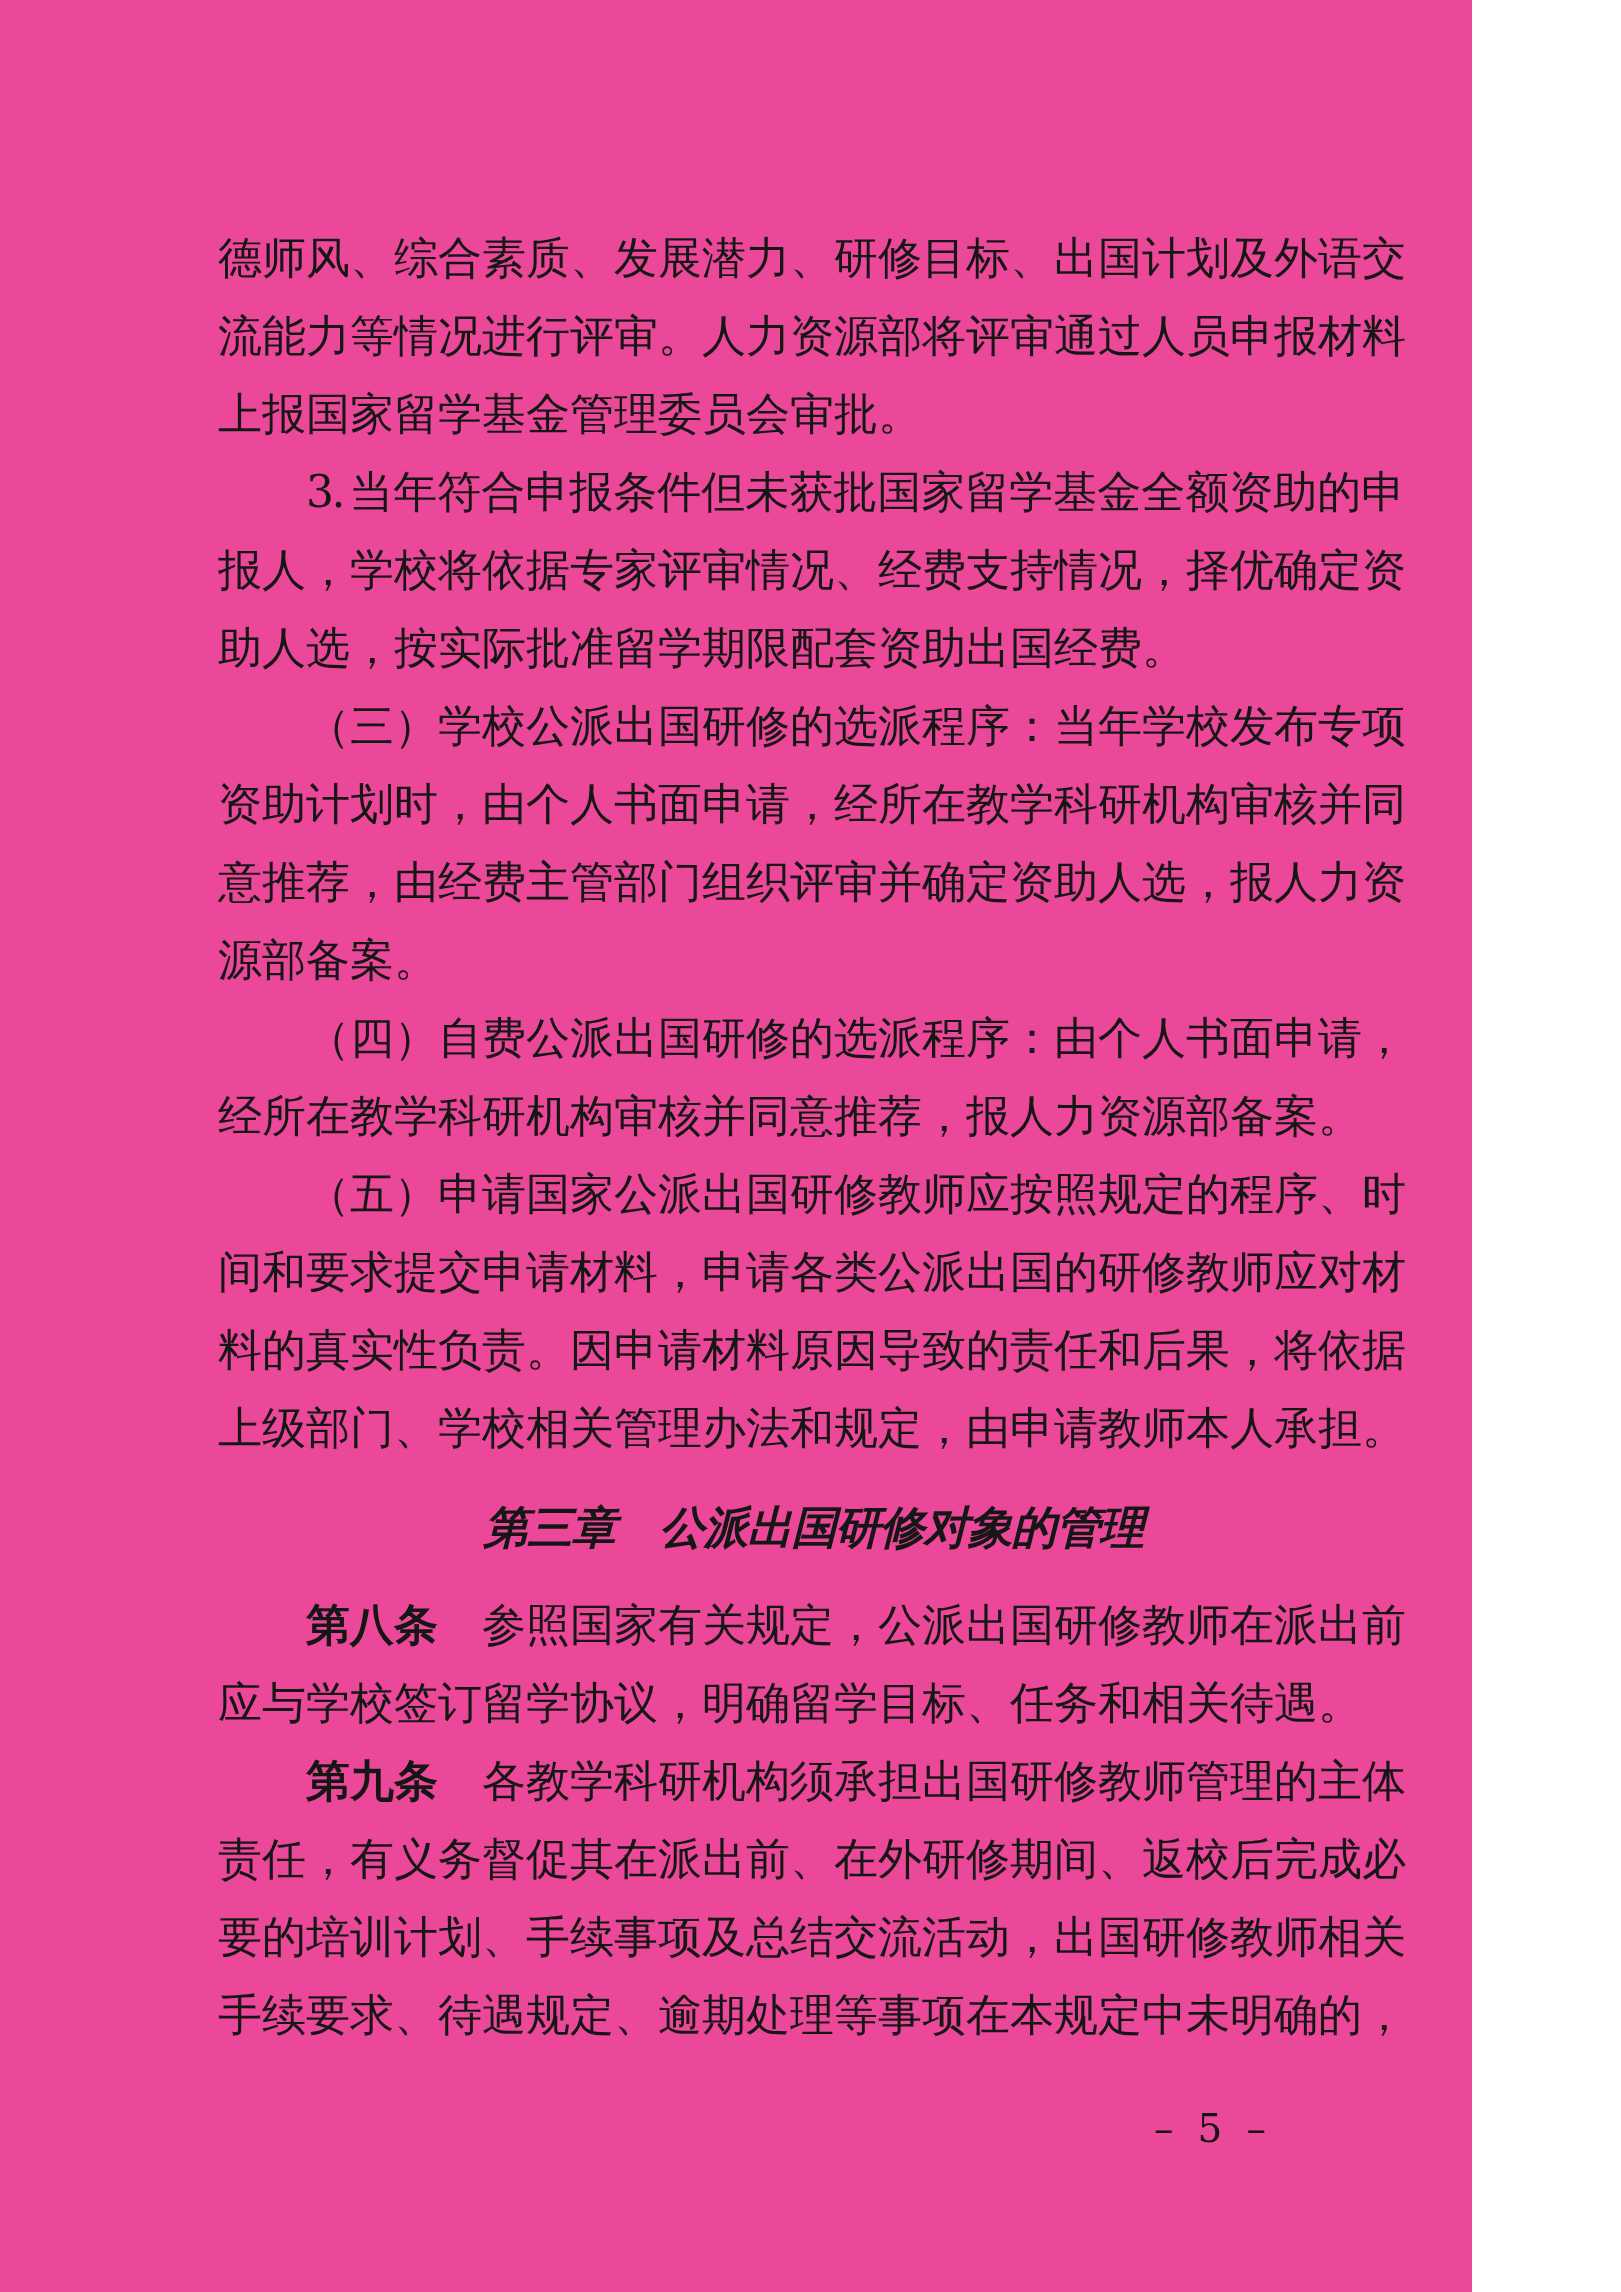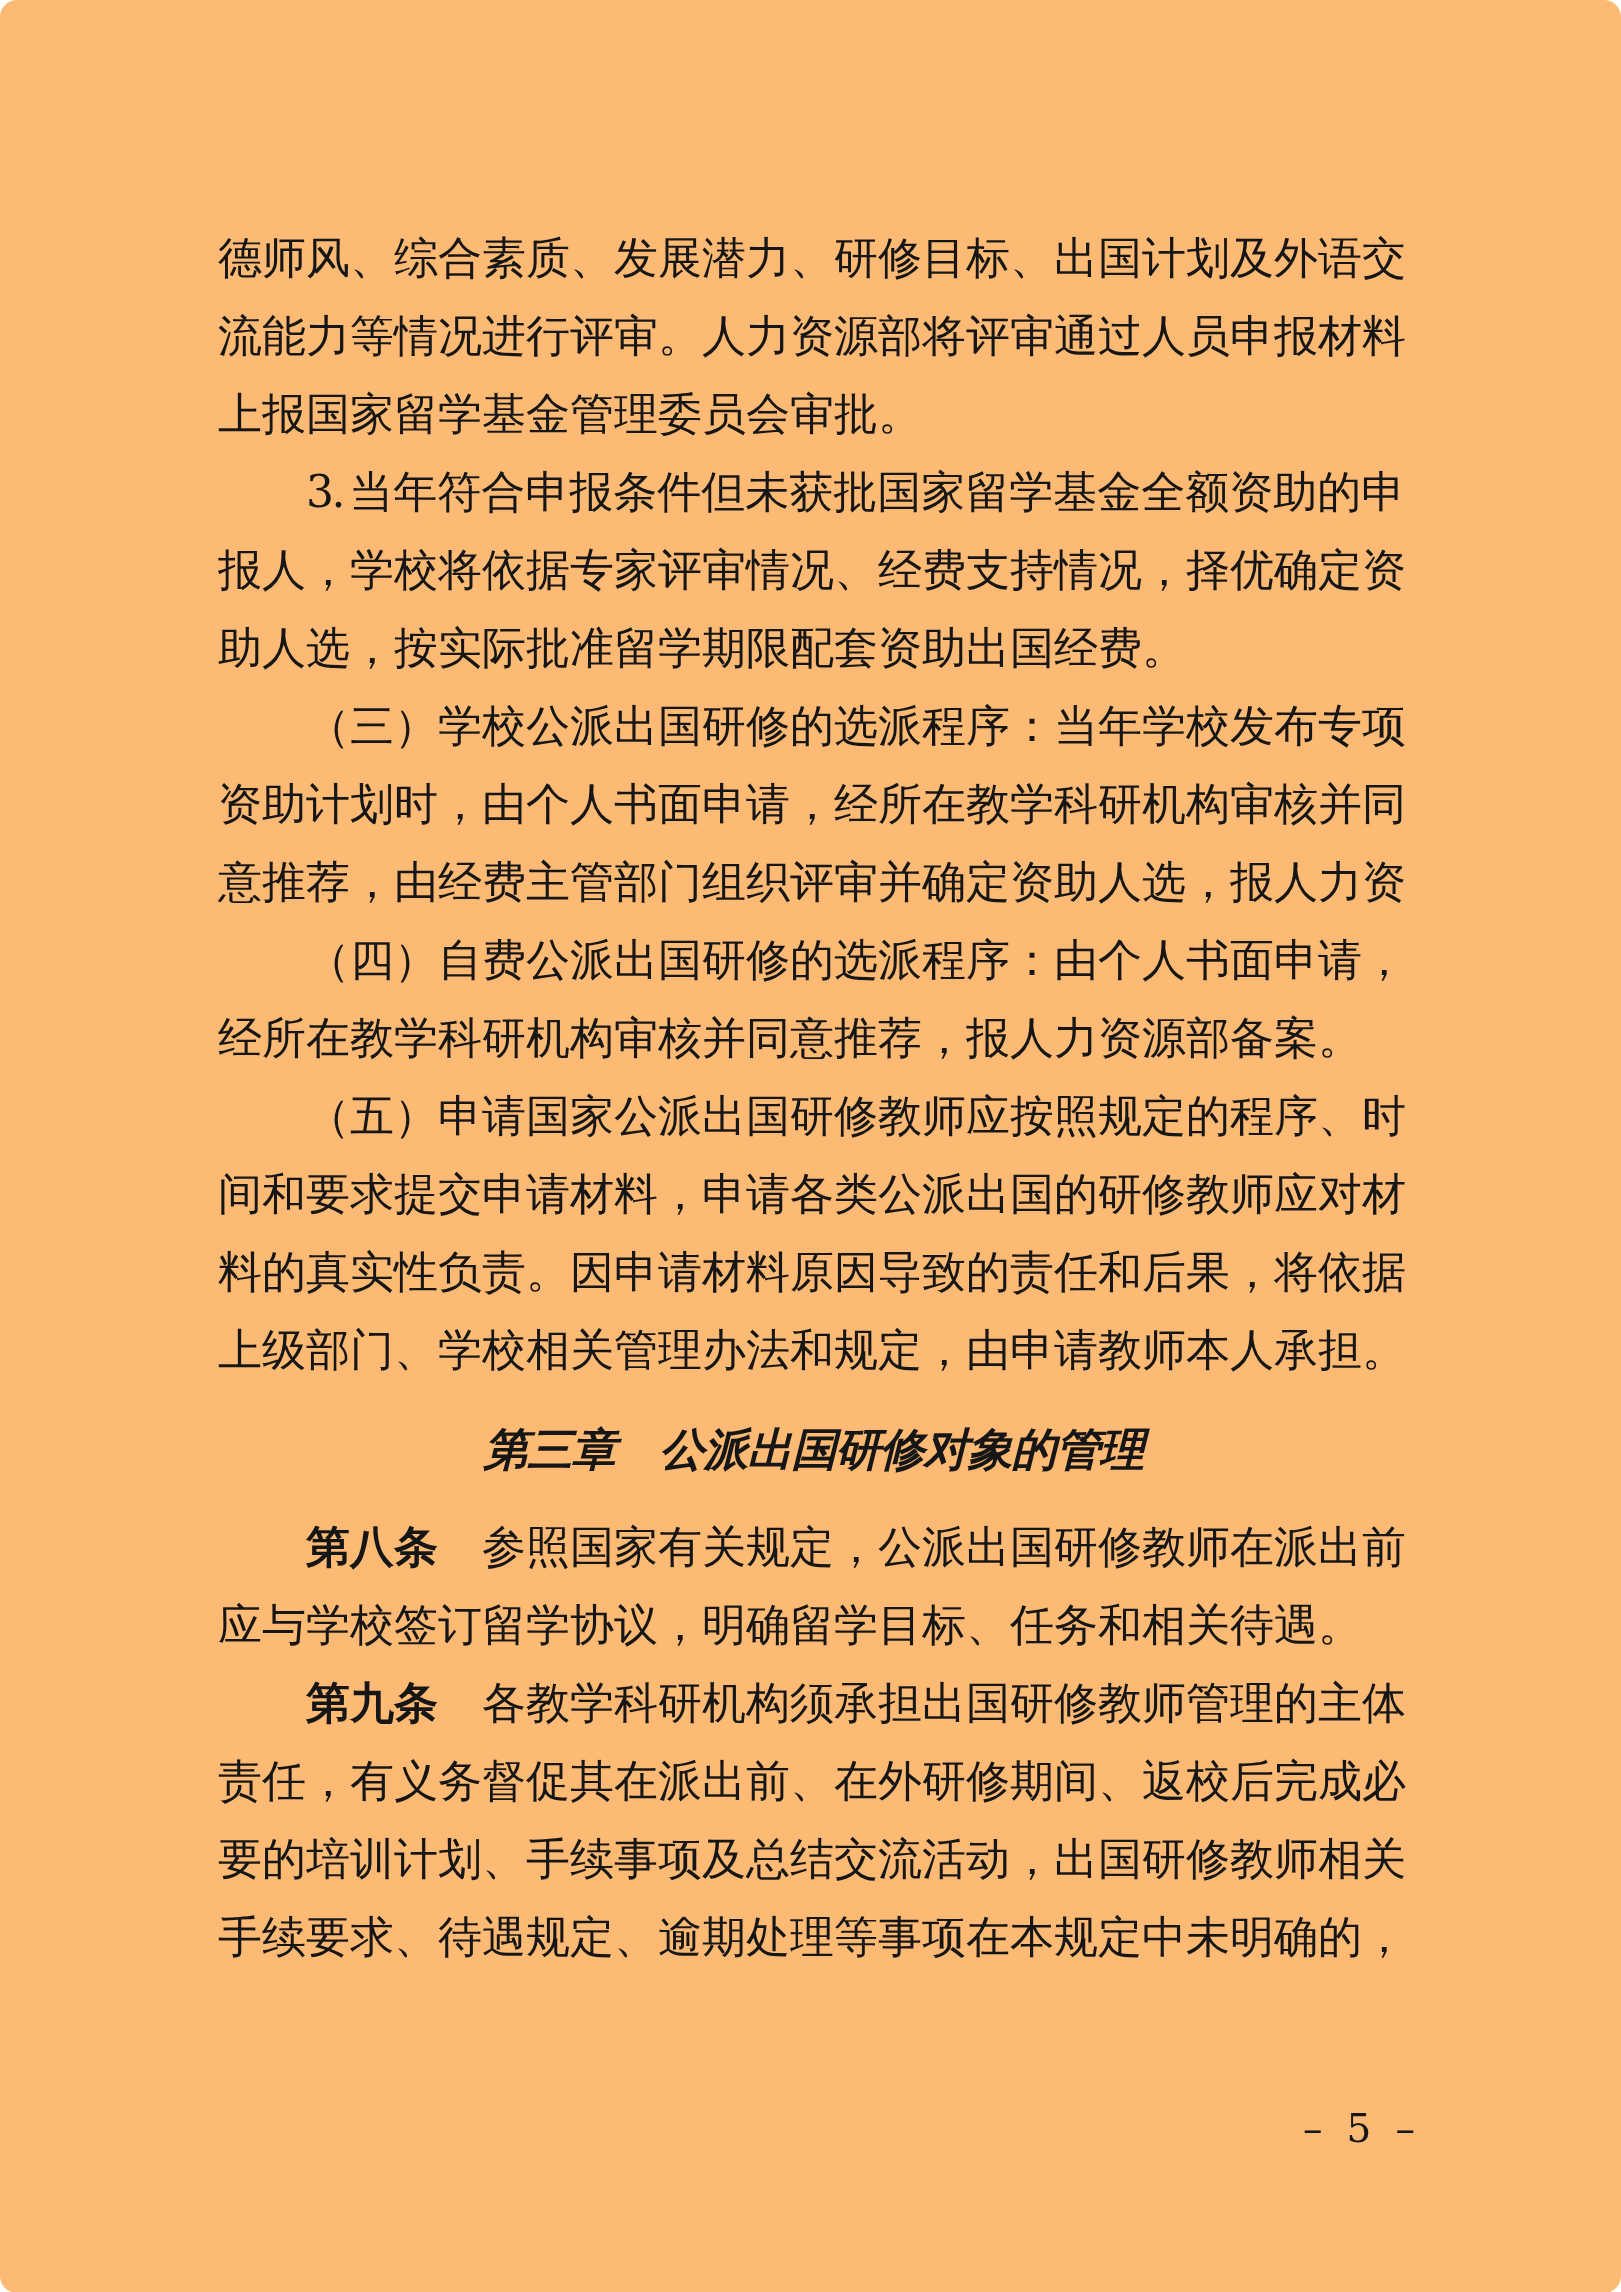--- a/index.html
+++ b/index.html
@@ -2,27 +2,26 @@
 <html><head>
 <meta charset="utf-8">
 <style>
   html, body {
     margin: 0;
     padding: 0;
     background: #ffffff;
   }
   .page {
     position: relative;
-    width: 1621px;
+    width: 1472px;
     height: 2293px;
-    background: #fdba74;
+    background: #ec4899;
     overflow: hidden;
     font-family: "DejaVu Serif", "Liberation Serif", serif;
     color: #161616;
-    border-radius: 17px;
   }
   .text-block {
     position: absolute;
     left: 218px;
     top: 219px;
     width: 1191px;
   }
   .line {
     height: 78px;
     white-space: nowrap;
@@ -70,20 +69,21 @@
   <div class="text-block">
       <div class="line"><span class="ch">德</span><span class="ch">师</span><span class="ch">风</span><span class="ch">、</span><span class="ch">综</span><span class="ch">合</span><span class="ch">素</span><span class="ch">质</span><span class="ch">、</span><span class="ch">发</span><span class="ch">展</span><span class="ch">潜</span><span class="ch">力</span><span class="ch">、</span><span class="ch">研</span><span class="ch">修</span><span class="ch">目</span><span class="ch">标</span><span class="ch">、</span><span class="ch">出</span><span class="ch">国</span><span class="ch">计</span><span class="ch">划</span><span class="ch">及</span><span class="ch">外</span><span class="ch">语</span><span class="ch">交</span></div>
       <div class="line"><span class="ch">流</span><span class="ch">能</span><span class="ch">力</span><span class="ch">等</span><span class="ch">情</span><span class="ch">况</span><span class="ch">进</span><span class="ch">行</span><span class="ch">评</span><span class="ch">审</span><span class="ch">。</span><span class="ch">人</span><span class="ch">力</span><span class="ch">资</span><span class="ch">源</span><span class="ch">部</span><span class="ch">将</span><span class="ch">评</span><span class="ch">审</span><span class="ch">通</span><span class="ch">过</span><span class="ch">人</span><span class="ch">员</span><span class="ch">申</span><span class="ch">报</span><span class="ch">材</span><span class="ch">料</span></div>
       <div class="line"><span class="ch">上</span><span class="ch">报</span><span class="ch">国</span><span class="ch">家</span><span class="ch">留</span><span class="ch">学</span><span class="ch">基</span><span class="ch">金</span><span class="ch">管</span><span class="ch">理</span><span class="ch">委</span><span class="ch">员</span><span class="ch">会</span><span class="ch">审</span><span class="ch">批</span><span class="ch">。</span></div>
       <div class="line"><span class="ch">　</span><span class="ch">　</span><span class="ch ascii">3</span><span class="ch ascii">.</span><span class="ch">当</span><span class="ch">年</span><span class="ch">符</span><span class="ch">合</span><span class="ch">申</span><span class="ch">报</span><span class="ch">条</span><span class="ch">件</span><span class="ch">但</span><span class="ch">未</span><span class="ch">获</span><span class="ch">批</span><span class="ch">国</span><span class="ch">家</span><span class="ch">留</span><span class="ch">学</span><span class="ch">基</span><span class="ch">金</span><span class="ch">全</span><span class="ch">额</span><span class="ch">资</span><span class="ch">助</span><span class="ch">的</span><span class="ch">申</span></div>
       <div class="line"><span class="ch">报</span><span class="ch">人</span><span class="ch">，</span><span class="ch">学</span><span class="ch">校</span><span class="ch">将</span><span class="ch">依</span><span class="ch">据</span><span class="ch">专</span><span class="ch">家</span><span class="ch">评</span><span class="ch">审</span><span class="ch">情</span><span class="ch">况</span><span class="ch">、</span><span class="ch">经</span><span class="ch">费</span><span class="ch">支</span><span class="ch">持</span><span class="ch">情</span><span class="ch">况</span><span class="ch">，</span><span class="ch">择</span><span class="ch">优</span><span class="ch">确</span><span class="ch">定</span><span class="ch">资</span></div>
       <div class="line"><span class="ch">助</span><span class="ch">人</span><span class="ch">选</span><span class="ch">，</span><span class="ch">按</span><span class="ch">实</span><span class="ch">际</span><span class="ch">批</span><span class="ch">准</span><span class="ch">留</span><span class="ch">学</span><span class="ch">期</span><span class="ch">限</span><span class="ch">配</span><span class="ch">套</span><span class="ch">资</span><span class="ch">助</span><span class="ch">出</span><span class="ch">国</span><span class="ch">经</span><span class="ch">费</span><span class="ch">。</span></div>
       <div class="line"><span class="ch">　</span><span class="ch">　</span><span class="ch">（</span><span class="ch">三</span><span class="ch">）</span><span class="ch">学</span><span class="ch">校</span><span class="ch">公</span><span class="ch">派</span><span class="ch">出</span><span class="ch">国</span><span class="ch">研</span><span class="ch">修</span><span class="ch">的</span><span class="ch">选</span><span class="ch">派</span><span class="ch">程</span><span class="ch">序</span><span class="ch">：</span><span class="ch">当</span><span class="ch">年</span><span class="ch">学</span><span class="ch">校</span><span class="ch">发</span><span class="ch">布</span><span class="ch">专</span><span class="ch">项</span></div>
       <div class="line"><span class="ch">资</span><span class="ch">助</span><span class="ch">计</span><span class="ch">划</span><span class="ch">时</span><span class="ch">，</span><span class="ch">由</span><span class="ch">个</span><span class="ch">人</span><span class="ch">书</span><span class="ch">面</span><span class="ch">申</span><span class="ch">请</span><span class="ch">，</span><span class="ch">经</span><span class="ch">所</span><span class="ch">在</span><span class="ch">教</span><span class="ch">学</span><span class="ch">科</span><span class="ch">研</span><span class="ch">机</span><span class="ch">构</span><span class="ch">审</span><span class="ch">核</span><span class="ch">并</span><span class="ch">同</span></div>
       <div class="line"><span class="ch">意</span><span class="ch">推</span><span class="ch">荐</span><span class="ch">，</span><span class="ch">由</span><span class="ch">经</span><span class="ch">费</span><span class="ch">主</span><span class="ch">管</span><span class="ch">部</span><span class="ch">门</span><span class="ch">组</span><span class="ch">织</span><span class="ch">评</span><span class="ch">审</span><span class="ch">并</span><span class="ch">确</span><span class="ch">定</span><span class="ch">资</span><span class="ch">助</span><span class="ch">人</span><span class="ch">选</span><span class="ch">，</span><span class="ch">报</span><span class="ch">人</span><span class="ch">力</span><span class="ch">资</span></div>
+      <div class="line"><span class="ch">源</span><span class="ch">部</span><span class="ch">备</span><span class="ch">案</span><span class="ch">。</span></div>
       <div class="line"><span class="ch">　</span><span class="ch">　</span><span class="ch">（</span><span class="ch">四</span><span class="ch">）</span><span class="ch">自</span><span class="ch">费</span><span class="ch">公</span><span class="ch">派</span><span class="ch">出</span><span class="ch">国</span><span class="ch">研</span><span class="ch">修</span><span class="ch">的</span><span class="ch">选</span><span class="ch">派</span><span class="ch">程</span><span class="ch">序</span><span class="ch">：</span><span class="ch">由</span><span class="ch">个</span><span class="ch">人</span><span class="ch">书</span><span class="ch">面</span><span class="ch">申</span><span class="ch">请</span><span class="ch">，</span></div>
       <div class="line"><span class="ch">经</span><span class="ch">所</span><span class="ch">在</span><span class="ch">教</span><span class="ch">学</span><span class="ch">科</span><span class="ch">研</span><span class="ch">机</span><span class="ch">构</span><span class="ch">审</span><span class="ch">核</span><span class="ch">并</span><span class="ch">同</span><span class="ch">意</span><span class="ch">推</span><span class="ch">荐</span><span class="ch">，</span><span class="ch">报</span><span class="ch">人</span><span class="ch">力</span><span class="ch">资</span><span class="ch">源</span><span class="ch">部</span><span class="ch">备</span><span class="ch">案</span><span class="ch">。</span></div>
       <div class="line"><span class="ch">　</span><span class="ch">　</span><span class="ch">（</span><span class="ch">五</span><span class="ch">）</span><span class="ch">申</span><span class="ch">请</span><span class="ch">国</span><span class="ch">家</span><span class="ch">公</span><span class="ch">派</span><span class="ch">出</span><span class="ch">国</span><span class="ch">研</span><span class="ch">修</span><span class="ch">教</span><span class="ch">师</span><span class="ch">应</span><span class="ch">按</span><span class="ch">照</span><span class="ch">规</span><span class="ch">定</span><span class="ch">的</span><span class="ch">程</span><span class="ch">序</span><span class="ch">、</span><span class="ch">时</span></div>
       <div class="line"><span class="ch">间</span><span class="ch">和</span><span class="ch">要</span><span class="ch">求</span><span class="ch">提</span><span class="ch">交</span><span class="ch">申</span><span class="ch">请</span><span class="ch">材</span><span class="ch">料</span><span class="ch">，</span><span class="ch">申</span><span class="ch">请</span><span class="ch">各</span><span class="ch">类</span><span class="ch">公</span><span class="ch">派</span><span class="ch">出</span><span class="ch">国</span><span class="ch">的</span><span class="ch">研</span><span class="ch">修</span><span class="ch">教</span><span class="ch">师</span><span class="ch">应</span><span class="ch">对</span><span class="ch">材</span></div>
       <div class="line"><span class="ch">料</span><span class="ch">的</span><span class="ch">真</span><span class="ch">实</span><span class="ch">性</span><span class="ch">负</span><span class="ch">责</span><span class="ch">。</span><span class="ch">因</span><span class="ch">申</span><span class="ch">请</span><span class="ch">材</span><span class="ch">料</span><span class="ch">原</span><span class="ch">因</span><span class="ch">导</span><span class="ch">致</span><span class="ch">的</span><span class="ch">责</span><span class="ch">任</span><span class="ch">和</span><span class="ch">后</span><span class="ch">果</span><span class="ch">，</span><span class="ch">将</span><span class="ch">依</span><span class="ch">据</span></div>
       <div class="line"><span class="ch">上</span><span class="ch">级</span><span class="ch">部</span><span class="ch">门</span><span class="ch">、</span><span class="ch">学</span><span class="ch">校</span><span class="ch">相</span><span class="ch">关</span><span class="ch">管</span><span class="ch">理</span><span class="ch">办</span><span class="ch">法</span><span class="ch">和</span><span class="ch">规</span><span class="ch">定</span><span class="ch">，</span><span class="ch">由</span><span class="ch">申</span><span class="ch">请</span><span class="ch">教</span><span class="ch">师</span><span class="ch">本</span><span class="ch">人</span><span class="ch">承</span><span class="ch">担</span><span class="ch">。</span></div>
       <div class="line heading"><span class="ch bold">第</span><span class="ch bold">三</span><span class="ch bold">章</span><span class="ch bold">　</span><span class="ch bold">公</span><span class="ch bold">派</span><span class="ch bold">出</span><span class="ch bold">国</span><span class="ch bold">研</span><span class="ch bold">修</span><span class="ch bold">对</span><span class="ch bold">象</span><span class="ch bold">的</span><span class="ch bold">管</span><span class="ch bold">理</span></div>
       <div class="line"><span class="ch bold">　</span><span class="ch bold">　</span><span class="ch bold">第</span><span class="ch bold">八</span><span class="ch bold">条</span><span class="ch">　</span><span class="ch">参</span><span class="ch">照</span><span class="ch">国</span><span class="ch">家</span><span class="ch">有</span><span class="ch">关</span><span class="ch">规</span><span class="ch">定</span><span class="ch">，</span><span class="ch">公</span><span class="ch">派</span><span class="ch">出</span><span class="ch">国</span><span class="ch">研</span><span class="ch">修</span><span class="ch">教</span><span class="ch">师</span><span class="ch">在</span><span class="ch">派</span><span class="ch">出</span><span class="ch">前</span></div>
       <div class="line"><span class="ch">应</span><span class="ch">与</span><span class="ch">学</span><span class="ch">校</span><span class="ch">签</span><span class="ch">订</span><span class="ch">留</span><span class="ch">学</span><span class="ch">协</span><span class="ch">议</span><span class="ch">，</span><span class="ch">明</span><span class="ch">确</span><span class="ch">留</span><span class="ch">学</span><span class="ch">目</span><span class="ch">标</span><span class="ch">、</span><span class="ch">任</span><span class="ch">务</span><span class="ch">和</span><span class="ch">相</span><span class="ch">关</span><span class="ch">待</span><span class="ch">遇</span><span class="ch">。</span></div>
       <div class="line"><span class="ch bold">　</span><span class="ch bold">　</span><span class="ch bold">第</span><span class="ch bold">九</span><span class="ch bold">条</span><span class="ch">　</span><span class="ch">各</span><span class="ch">教</span><span class="ch">学</span><span class="ch">科</span><span class="ch">研</span><span class="ch">机</span><span class="ch">构</span><span class="ch">须</span><span class="ch">承</span><span class="ch">担</span><span class="ch">出</span><span class="ch">国</span><span class="ch">研</span><span class="ch">修</span><span class="ch">教</span><span class="ch">师</span><span class="ch">管</span><span class="ch">理</span><span class="ch">的</span><span class="ch">主</span><span class="ch">体</span></div>

